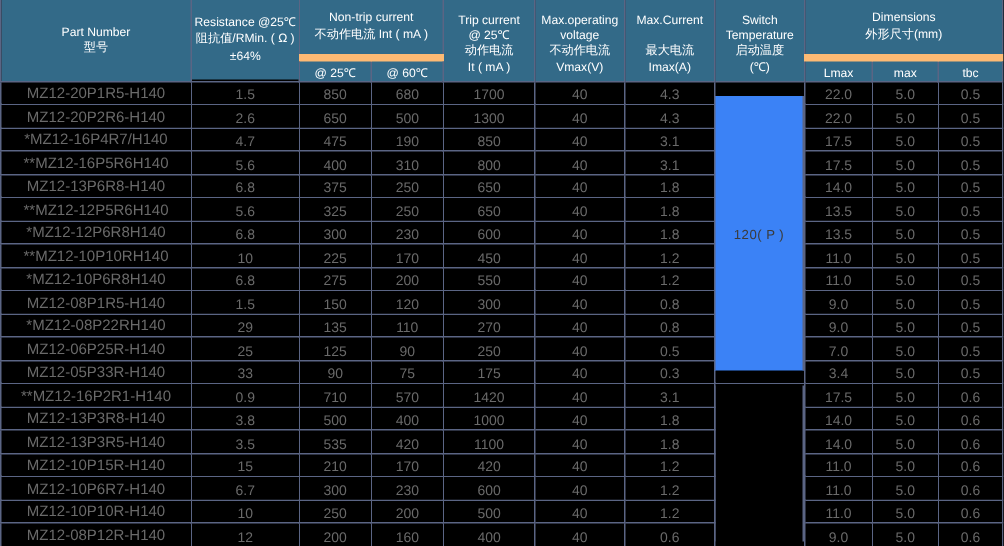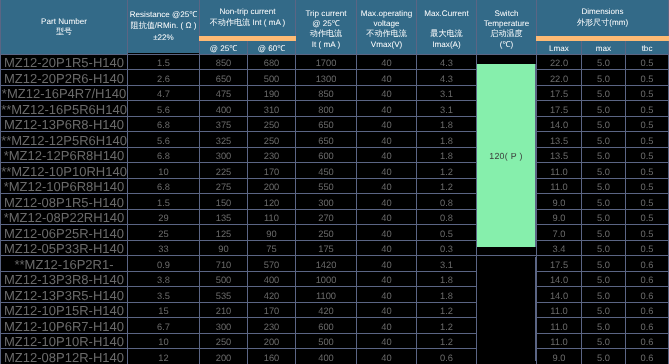--- a/index.html
+++ b/index.html
@@ -16,23 +16,23 @@
   thead th{background:#336a88;color:#fff;font-weight:400;
            font-size:8.1px;line-height:10.4px;letter-spacing:0;padding:0 1px;}
   thead tr.main th{height:38px;border-top:0;}
   thead th.l4{padding-top:5px;}
   thead th.l3{line-height:11.6px;position:relative;top:-1px;margin-left:48px;}
   thead th.sub{height:16px;font-size:8.1px;padding-top:3px;}
   thead th.grp{border-bottom:5px solid #fdba74;}
   tbody td{background:#000;color:#6a6a6a;font-size:9.3px;height:15.5px;
            line-height:0;letter-spacing:0;position:relative;}
   tbody td>span{position:relative;top:1px;display:inline-block;line-height:12px;height:12px;vertical-align:top;}
-  tbody td.pn{font-size:13px;margin-left:25px;}
+  tbody td.pn{font-size:10px;margin-left:25px;}
   td.sw{background:#000;color:#000;font-size:0;}
-  .swpanel{position:absolute;background:#86efac;color:#3b3b3b;
+  .swpanel{position:absolute;background:#3b82f6;color:#3b3b3b;
            display:flex;align-items:center;justify-content:center;
            font-size:8.8px;letter-spacing:.3px;z-index:3;}
   .swrule{position:absolute;width:1px;background:#5b6584;z-index:4;}
   .cn{display:block;}
 </style>
 </head>
 <body>
 
 <div id="sheet">
 <table class="spec">
@@ -51,21 +51,21 @@
   </colgroup>
   <thead>
     <tr class="main">
       <th rowspan="2">
         <span>Part Number</span>
         <span class="cn">型号</span>
       </th>
       <th rowspan="2" class="l3">
         <span>Resistance @25℃</span>
         <span class="cn">阻抗值/RMin. ( Ω )</span>
-        <span class="cn">±22%</span>
+        <span class="cn">±64%</span>
       </th>
       <th colspan="2" class="grp">
         <span>Non-trip current</span>
         <span class="cn">不动作电流 Int ( mA )</span>
       </th>
       <th rowspan="2" class="l4">
         <span>Trip current</span>
         <span class="cn">@ 25℃</span>
         <span class="cn">动作电流</span>
         <span class="cn">It ( mA )</span>

